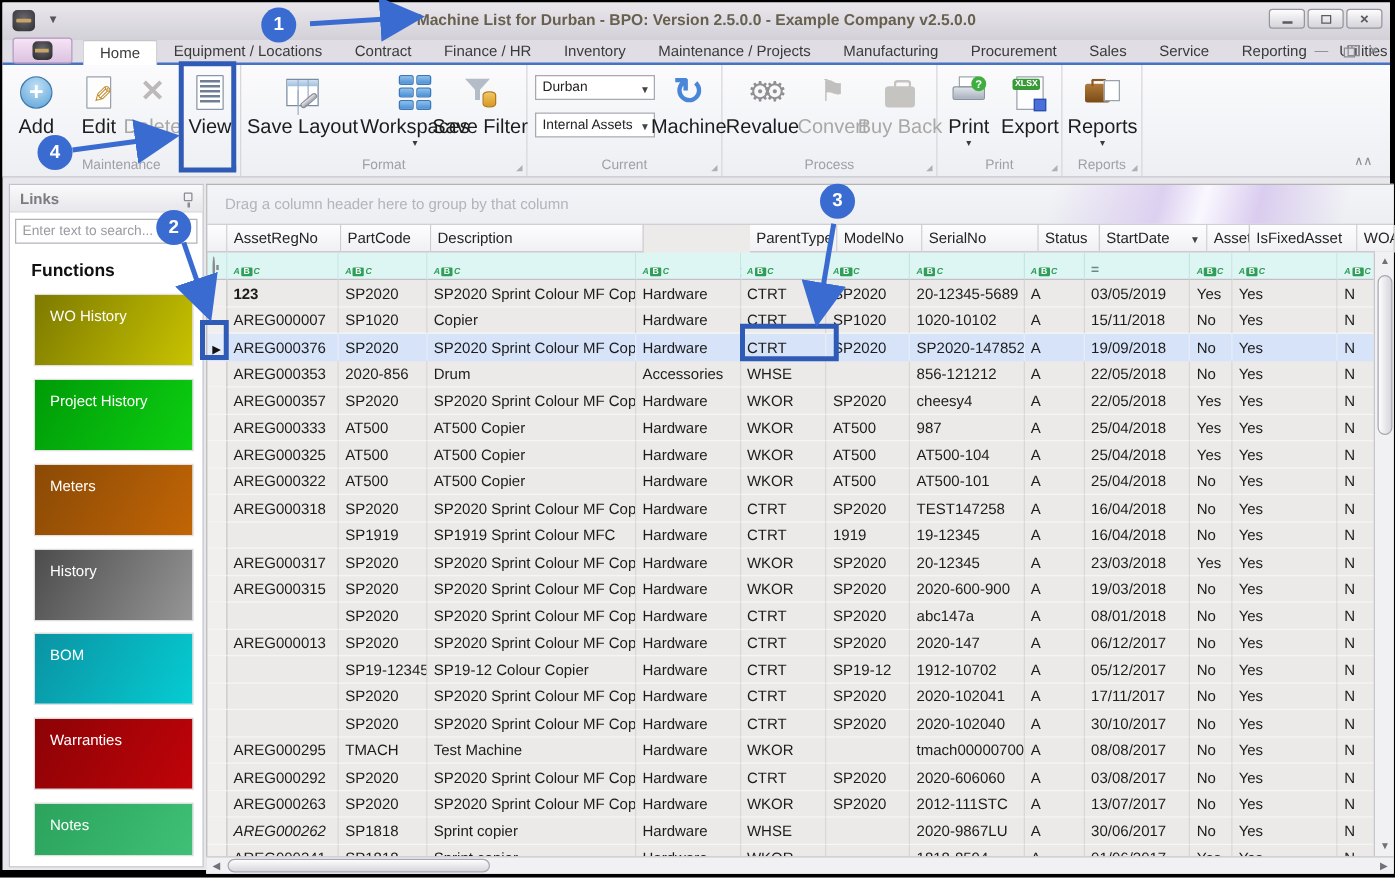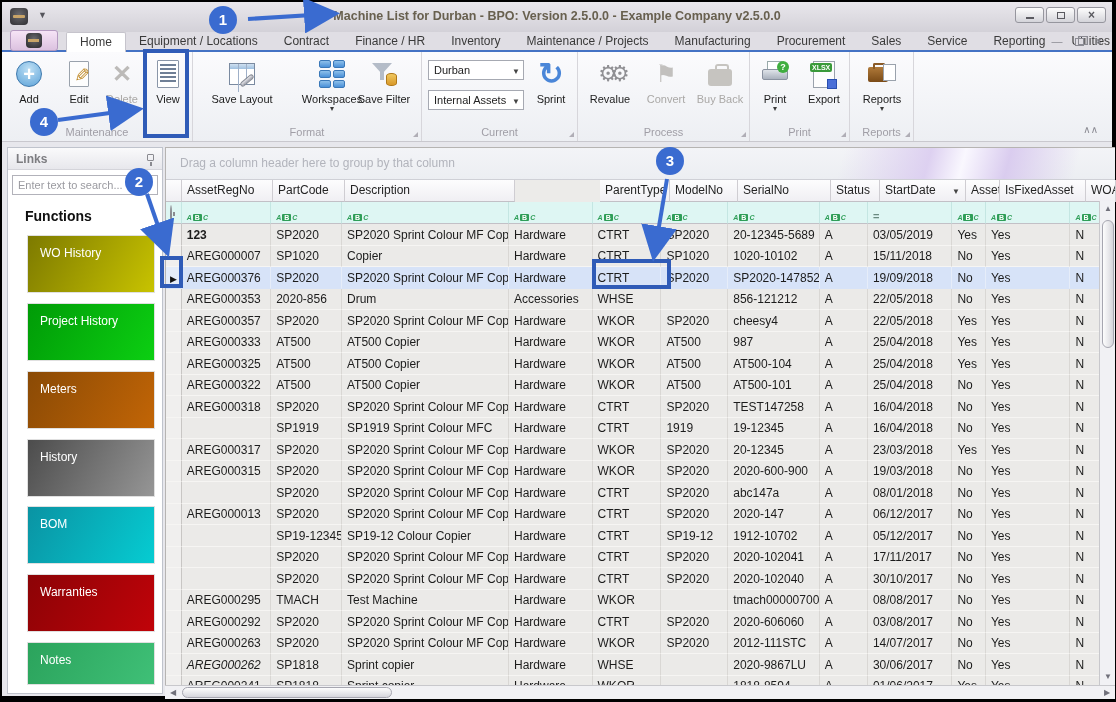--- a/index.html
+++ b/index.html
@@ -53,21 +53,21 @@
             background:linear-gradient(#fbfbfd,#ecoeef2); background:linear-gradient(#fbfbfd,#edeff3);
             border-bottom:1px solid #c9c8ce; }
   .rgroup { position:absolute; top:0; height:89px; border-right:1px solid #d7d6db; }
   .rgroup .glabel { position:absolute; bottom:3px; left:0; right:0; text-align:center;
             font-size:11px; color:#a09ea6; }
   .rgroup .launcher { position:absolute; right:3px; bottom:4px; width:0; height:0;
             border-left:5px solid transparent; border-bottom:5px solid #b0aeb6; }
   .bigbtn { position:absolute; top:4px; display:flex; flex-direction:column; align-items:center;
             width:54px; }
   .bigbtn .ic { height:36px; display:flex; align-items:center; justify-content:center; }
-  .bigbtn .lb { font-size:11px; color:#1c1c1c; margin-top:1px; white-space:nowrap;text-align:center; }
+  .bigbtn .lb { font-size:16px; color:#1c1c1c; margin-top:1px; white-space:nowrap;text-align:center; }
   .bigbtn .caret { font-size:8px; color:#3a3a3a; line-height:7px; }
   .bigbtn.disabled .lb { color:#aaa8a6; }
 
   
   .ic-add { width:26px; height:26px; border-radius:50%; border:1px solid #3d78ad;
             background:radial-gradient(circle at 50% 30%, #bfe0f5, #5ca2d8);
             color:#fff; font-size:20px; font-weight:bold; line-height:24px; text-align:center;}
   .ic-edit { position:relative; width:20px; height:26px; background:#fdfdfd;
             border:1px solid #9aa2ac; border-radius:1px;}
   .ic-edit::after { content:"✎"; position:absolute; left:4px; top:2px; font-size:19px;
@@ -324,21 +324,21 @@
       <div class="combo" style="left:6px;top:8px;">
         <span>Durban</span><span class="ar">▼</span>
       </div>
       <div class="combo" style="left:6px;top:38px;">
         <span>Internal Assets</span><span class="ar">▼</span>
       </div>
       <div class="bigbtn" style="left:104px;width:50px;">
         <div class="ic">
             <div class="ic-refresh">↻</div>
           </div>
-        <div class="lb">Sprint</div>
+        <div class="lb">Machine</div>
       </div>
       <div class="glabel">Current</div>
       <div class="launcher"></div>
     </div>
 
     <div class="rgroup" style="left:576px;width:172px;">
       <div class="bigbtn" style="left:4px;width:56px;">
         <div class="ic">
             <div class="ic-gears">⚙⚙</div>
           </div>
@@ -789,21 +789,21 @@
         <div class="grow">
           <div class="gcell icell" style="width: 16px;"></div>
           <div class="gcell" style="width: 91px;">AREG000263</div>
           <div class="gcell" style="width: 72px;">SP2020</div>
           <div class="gcell" style="width: 170px;">SP2020 Sprint Colour MF Copier</div>
           <div class="gcell" style="width: 85px;">Hardware</div>
           <div class="gcell" style="width: 70px;">WKOR</div>
           <div class="gcell" style="width: 68px;">SP2020</div>
           <div class="gcell" style="width: 93px;">2012-111STC</div>
           <div class="gcell" style="width: 49px;">A</div>
-          <div class="gcell" style="width: 86px;">14/07/2017</div>
+          <div class="gcell" style="width: 86px;">13/07/2017</div>
           <div class="gcell" style="width: 34px;">No</div>
           <div class="gcell" style="width: 86px;">Yes</div>
           <div class="gcell" style="width: 30px;">N</div>
         </div>
         <div class="grow">
           <div class="gcell icell" style="width: 16px;"></div>
           <div class="gcell" style="width: 91px; font-style: italic;">AREG000262</div>
           <div class="gcell" style="width: 72px;">SP1818</div>
           <div class="gcell" style="width: 170px;">Sprint copier</div>
           <div class="gcell" style="width: 85px;">Hardware</div>

